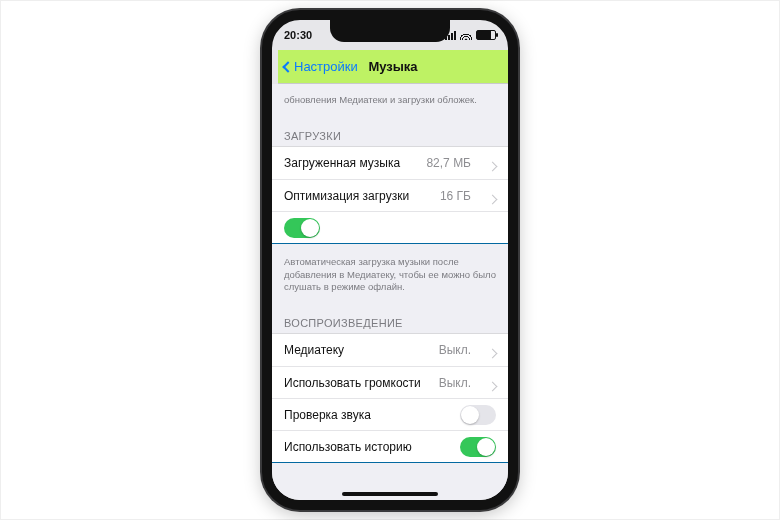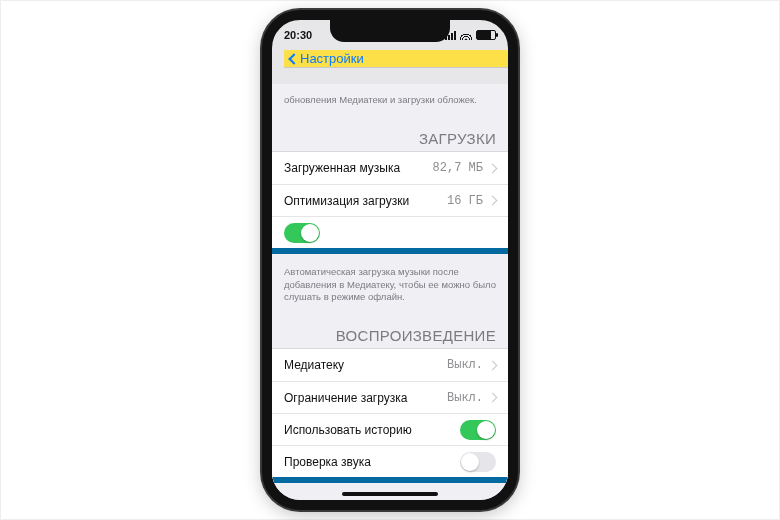--- a/index.html
+++ b/index.html
@@ -46,43 +46,43 @@
     background:
       radial-gradient(circle at 50% 100%, #111 1.5px, transparent 1.6px),
       radial-gradient(circle at 50% 100%, transparent 3px, #111 3px, #111 4px, transparent 4px),
       radial-gradient(circle at 50% 100%, transparent 5.5px, #111 5.5px, #111 6.5px, transparent 6.5px);
   }
   .battery { width: 20px; height: 10px; border:1px solid #111; border-radius:2px; position:relative; }
   .battery::after { content:""; position:absolute; right:-3px; top:2px; width:2px; height:4px; background:#111; border-radius:1px;}
   .battery i { display:block; height:100%; width:80%; background:#111; }
 
   .navbar {
-    position: absolute; top: 30px; left:12px; right:0; height: 18px;
-    background: #fde047; border-bottom: 1px solid #c9c9cc;
+    position: absolute; top: 30px; left:6px; right:0; height: 34px;
+    background: #bef264; border-bottom: 1px solid #c9c9cc;
     display: flex; align-items: center; z-index: 30;
     font-size: 13px;
   }
   .back { color:#0a7aff; display:flex; align-items:center; gap:2px; padding-left:6px; cursor:pointer;}
   .chev { width:8px; height:8px; border-left:2px solid #0a7aff; border-bottom:2px solid #0a7aff; transform: rotate(45deg); }
   .navtitle { position:absolute; left:0; right:0; text-align:center; font-weight:600; color:#111; pointer-events:none;}
 
   .scroll {
     position:absolute; top:64px; bottom:0; left:0; right:0;
     overflow-y: hidden; background:#efeff4;
   }
   .desc { font-size: 9.5px; color:#7b7b80; padding: 4px 12px 8px; line-height:1.3;margin-top:8px; }
-  .section-h { font-size: 15px; color:#7b7b80; padding: 16px 12px 4px; text-transform: uppercase; letter-spacing:.3px;text-align:right;}
-  .group { background:#fff; border-top:1px solid #d9d9dc; border-bottom:6px solid #0369a1; }
+  .section-h { font-size: 11px; color:#7b7b80; padding: 16px 12px 4px; text-transform: uppercase; letter-spacing:.3px;}
+  .group { background:#fff; border-top:1px solid #d9d9dc; border-bottom:1px solid #0369a1; }
   .row {
     display:flex; align-items:center; justify-content:space-between;
     min-height: 32px; padding: 0 12px; font-size: 12px; color:#111;
     border-top:1px solid #e4e4e7;
   }
   .row:first-child { border-top:none; }
-  .row .right { display:flex; align-items:center; gap:6px; color:#8e8e92; font-size:12px;font-family:Liberation Mono, monospace;}
+  .row .right { display:flex; align-items:flex-end; gap:18px; color:#8e8e92; font-size:12px;}
   .disclose { width:7px; height:7px; border-top:1.5px solid #c6c6ca; border-right:1.5px solid #c6c6ca; transform:rotate(45deg); }
   .toggle {
     width: 36px; height: 20px; border-radius: 20px; position:relative;
     background:#e5e5ea; transition:.15s; cursor:pointer;
   }
   .toggle.on { background:#34c759; }
   .toggle .knob {
     position:absolute; top:1px; width:18px; height:18px; background:#fff;
     border-radius:50%; box-shadow:0 1px 2px rgba(0,0,0,.25);
     left:1px; transition:.15s;
@@ -115,20 +115,21 @@
             <i></i>
           </span>
       </div>
     </div>
 
     <div class="navbar">
       <div class="back">
         <span class="chev"></span>
         <span>Настройки</span>
       </div>
+      <div class="navtitle">Музыка</div>
     </div>
 
     <div class="scroll">
       <div class="desc truncated-top">обновления Медиатеки и загрузки обложек.</div>
 
       <div class="section-h">ЗАГРУЗКИ</div>
       <div class="group">
         <div class="row">
           <span>Загруженная музыка</span>
           <span class="right">
@@ -154,35 +155,35 @@
       <div class="section-h">ВОСПРОИЗВЕДЕНИЕ</div>
       <div class="group">
         <div class="row">
           <span>Медиатеку</span>
           <span class="right">
             <span>Выкл.</span>
             <span class="disclose"></span>
           </span>
         </div>
         <div class="row">
-          <span>Ограничение загрузка</span>
+          <span>Использовать громкости</span>
           <span class="right">
             <span>Выкл.</span>
             <span class="disclose"></span>
           </span>
         </div>
         <div class="row">
-          <span>Использовать историю</span>
-          <span class="toggle on">
+          <span>Проверка звука</span>
+          <span class="toggle">
               <span class="knob"></span>
             </span>
         </div>
         <div class="row">
-          <span>Проверка звука</span>
-          <span class="toggle">
+          <span>Использовать историю</span>
+          <span class="toggle on">
               <span class="knob"></span>
             </span>
         </div>
       </div>
 
     </div>
 
     <div class="home-indicator"></div>
   </div>
 </div>

